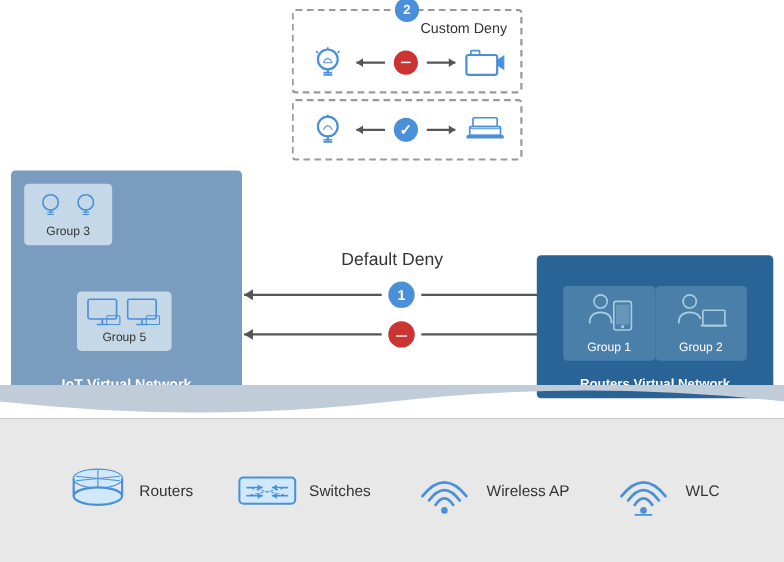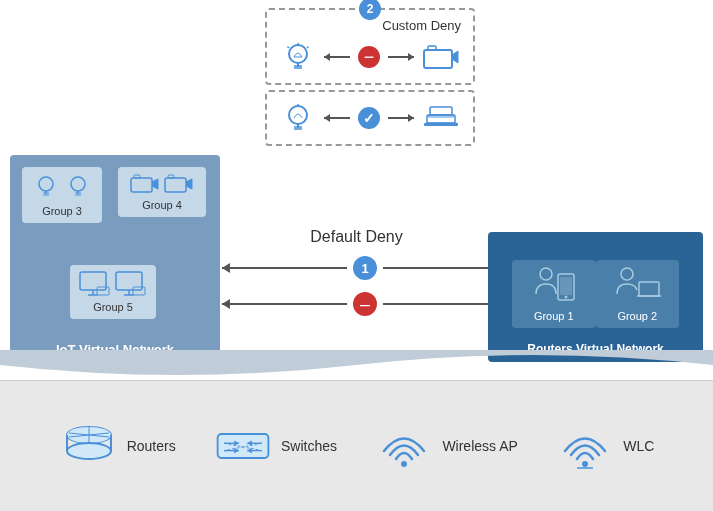--- a/index.html
+++ b/index.html
@@ -215,35 +215,20 @@
         <svg width="28" height="28" viewBox="0 0 28 28">
           <circle cx="14" cy="11" r="7" fill="none" stroke="#4a90d9" stroke-width="1.5"></circle>
           <line x1="14" y1="18" x2="14" y2="21" stroke="#4a90d9" stroke-width="1.5"></line>
           <line x1="11" y1="20" x2="17" y2="20" stroke="#4a90d9" stroke-width="1"></line>
           <line x1="11" y1="22" x2="17" y2="22" stroke="#4a90d9" stroke-width="1"></line>
         </svg>
       </div>
       <span style="font-size:11px;color:#333;">Group 3</span>
     </div>
 
-    <div style="position:absolute;top:12px;left:108px;width:88px;background:#c5d8e8;border-radius:4px;padding:6px;display:flex;flex-direction:column;align-items:center;gap:4px;">
-      <div style="display:flex;gap:4px;">
-        <svg width="30" height="22" viewBox="0 0 30 22">
-          <rect x="1" y="5" width="21" height="14" rx="2" fill="none" stroke="#4a90d9" stroke-width="1.5"></rect>
-          <polyline points="22,9 28,6 28,16 22,13" fill="#4a90d9" stroke="#4a90d9" stroke-width="1"></polyline>
-          <rect x="4" y="2" width="6" height="3" rx="1" fill="none" stroke="#4a90d9" stroke-width="1"></rect>
-        </svg>
-        <svg width="30" height="22" viewBox="0 0 30 22">
-          <rect x="1" y="5" width="21" height="14" rx="2" fill="none" stroke="#4a90d9" stroke-width="1.5"></rect>
-          <polyline points="22,9 28,6 28,16 22,13" fill="#4a90d9" stroke="#4a90d9" stroke-width="1"></polyline>
-          <rect x="4" y="2" width="6" height="3" rx="1" fill="none" stroke="#4a90d9" stroke-width="1"></rect>
-        </svg>
-      </div>
-      <span style="font-size:11px;color:#333;">Group 4</span>
-    </div>
 
     <div style="position:absolute;top:110px;left:60px;width:86px;background:#c5d8e8;border-radius:4px;padding:6px;display:flex;flex-direction:column;align-items:center;gap:4px;">
       <div style="display:flex;gap:4px;">
         <svg width="32" height="26" viewBox="0 0 32 26">
           <rect x="1" y="1" width="26" height="18" rx="2" fill="none" stroke="#4a90d9" stroke-width="1.5"></rect>
           <line x1="14" y1="19" x2="14" y2="24" stroke="#4a90d9" stroke-width="1.5"></line>
           <line x1="9" y1="24" x2="19" y2="24" stroke="#4a90d9" stroke-width="1.5"></line>
 
           <rect x="18" y="16" width="12" height="8" rx="1" fill="none" stroke="#4a90d9" stroke-width="1"></rect>
         </svg>

